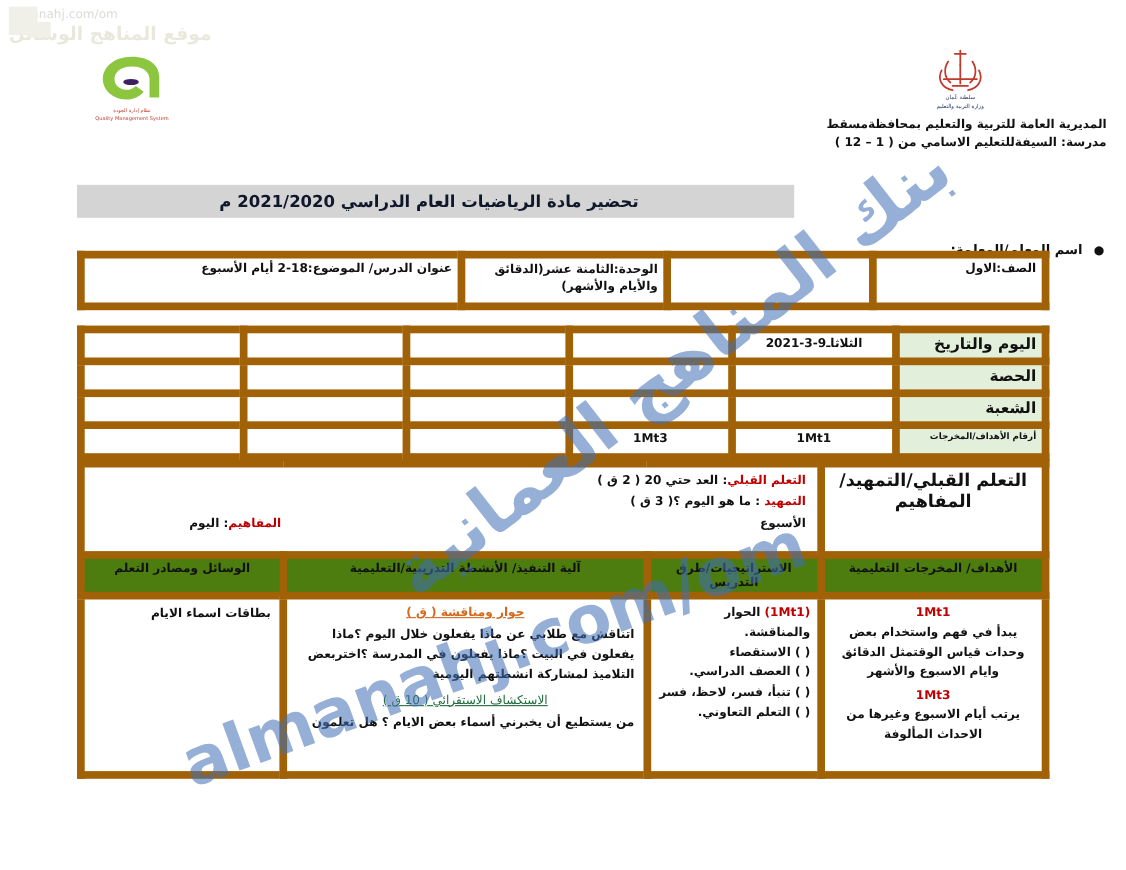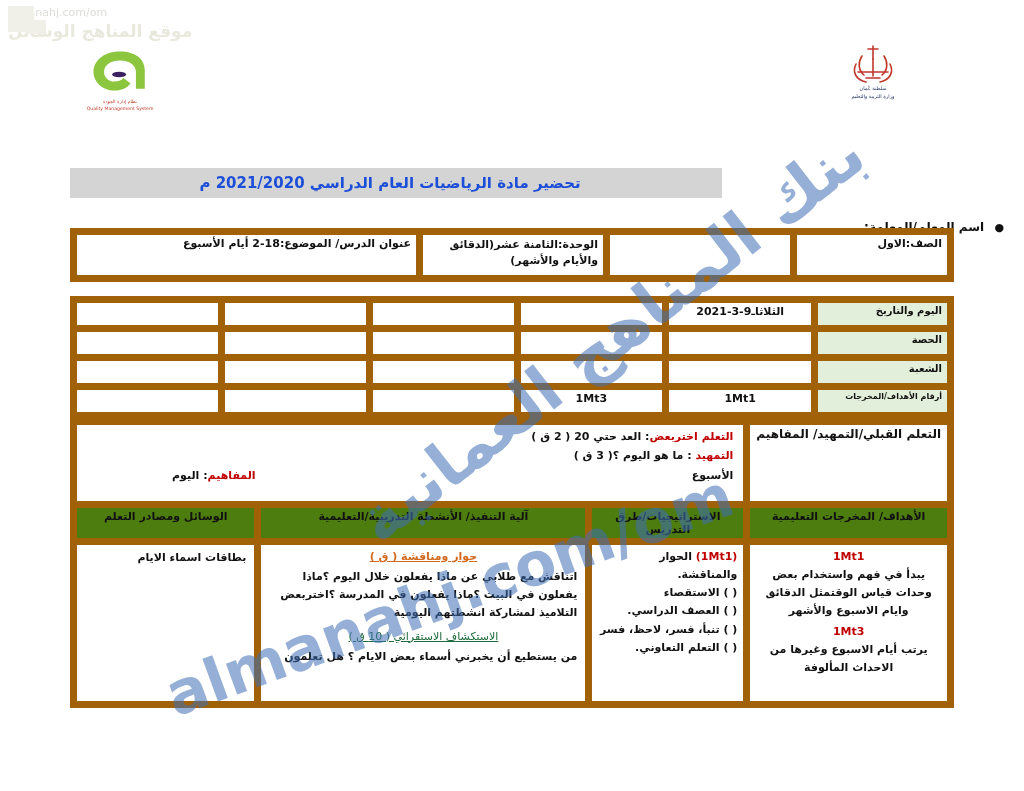--- a/index.html
+++ b/index.html
@@ -65,21 +65,21 @@
   }
   .min-ar div{white-space:nowrap;}
 
   
   .title-band{
     position:absolute;left:70px;top:168px;width:652px;height:30px;
     background:#d4d4d4;z-index:4;
   }
   .title-text{
     position:absolute;left:70px;top:170px;width:640px;height:26px;
-    text-align:center;color:#1d4ed8;font-weight:bold;font-size:15px;
+    text-align:center;color:#0f172a;font-weight:bold;font-size:15px;
     line-height:26px;z-index:8;
   }
   .teacher-line{
     position:absolute;right:20px;top:220px;font-size:12px;font-weight:bold;z-index:8;
   }
   .teacher-line .dot{font-size:11px;margin-left:6px;}
 
   
   table{border-collapse:collapse;position:absolute;z-index:10;background:transparent;}
   td,th{border:7px solid #a16207;padding:2px 5px;vertical-align:top;font-size:11px;
@@ -90,29 +90,29 @@
   #info-table td{height:36px;}
   .cell-grade{width:140px;text-align:right;}
   .cell-grade-blank{width:170px;}
   .cell-unit{width:170px;text-align:right;line-height:1.45;}
   .cell-lesson{text-align:right;}
 
   
   #sched-table{left:70px;top:296px;width:884px;}
   #sched-table td{height:18px;text-align:center;}
   #sched-table td.hdr{
-    background:#e2efda;text-align:right;width:120px;font-size:10px;
+    background:#e2efda;text-align:right;width:120px;font-size:14px;
   }
   #sched-table td.hdr.small{font-size:8px;}
   #sched-table td.val{width:133px;text-align:center;margin-left:42px;}
 
   
   #plan-table{left:70px;top:418px;width:884px;}
   #plan-table td{vertical-align:top;}
-  .prior-hdr{width:195px;height:72px;text-align:center;font-size:12px;
+  .prior-hdr{width:195px;height:72px;text-align:center;font-size:16px;
              vertical-align:middle;}
   .prior-body{text-align:right;line-height:1.75;font-size:11px;padding-right:10px;}
   .lbl-red{color:#c00000;font-weight:bold;}
   .mf-row{display:flex;justify-content:space-between;padding-left:90px;}
 
   .col-hdr{background:#4d7c0f;text-align:center;height:22px;font-size:11px;
            vertical-align:middle;}
   .c-obj{width:195px;}
   .c-strat{width:145px;}
   .c-act{width:330px;}
@@ -176,20 +176,24 @@
         <path d="M28 36 L42 36"></path>
         <path d="M35 17 L35 34"></path>
       </g>
       <g fill="#1a2a5e" font-size="5" font-family="DejaVu Sans" text-anchor="middle">
         <text x="35" y="48">سلطنة عُمان</text>
         <text x="35" y="56">وزارة التربية والتعليم</text>
       </g>
     </svg>
   </div>
 
+  <div class="min-ar">
+    <div>المديرية العامة للتربية والتعليم بمحافظةمسقط</div>
+    <div>مدرسة: السيفةللتعليم الاسامي من ( 1 – 12 )</div>
+  </div>
 
   <div class="title-band"></div>
   <div class="title-text">تحضير مادة  الرياضيات  العام الدراسي 2021/2020 م</div>
 
   <div class="teacher-line">
     <span class="dot">●</span>
     <span>اسم المعلم/المعلمة:</span>
     <span></span>
   </div>
 
@@ -243,21 +247,21 @@
     </tr>
   </tbody>
     </table>
 
   <table id="plan-table">
     <tbody>
         <tr>
       <td class="prior-hdr">التعلم القبلي/التمهيد/ المفاهيم</td>
       <td class="prior-body" colspan="3">
         <div>
-          <span class="lbl-red">التعلم اختربعض</span><span>: العد حتي  20   ( 2 ق )</span>
+          <span class="lbl-red">التعلم القبلي</span><span>: العد حتي  20   ( 2 ق )</span>
         </div>
         <div>
           <span class="lbl-red">التمهيد</span><span> : ما هو اليوم ؟(  3 ق )</span>
         </div>
         <div class="mf-row">
           <span>الأسبوع</span>
           <span><span class="lbl-red">المفاهيم</span><span>: اليوم</span></span>
         </div>
       </td>
     </tr>

